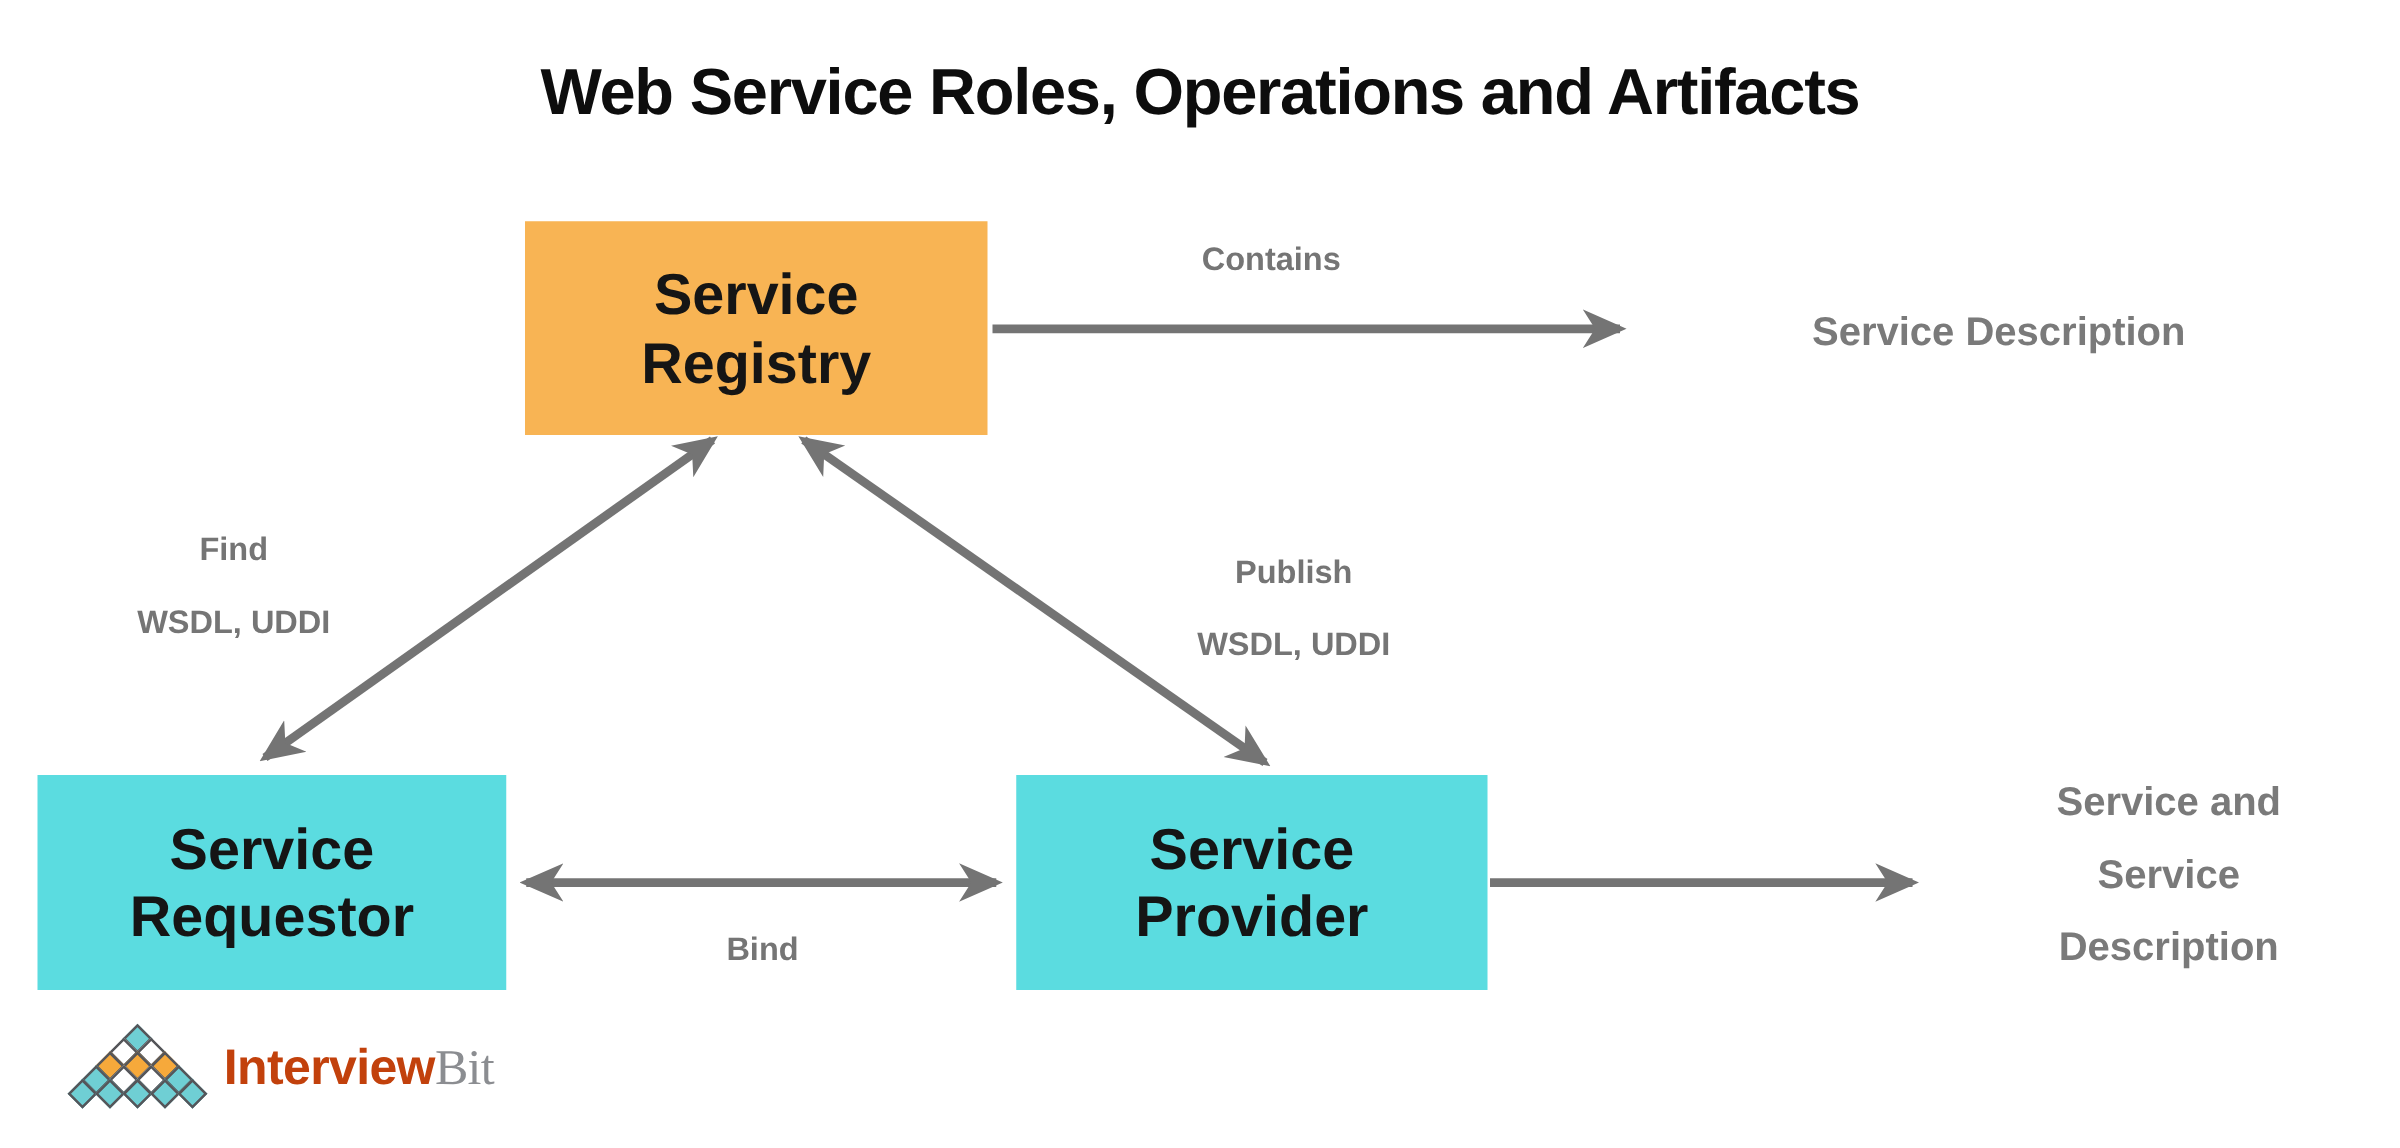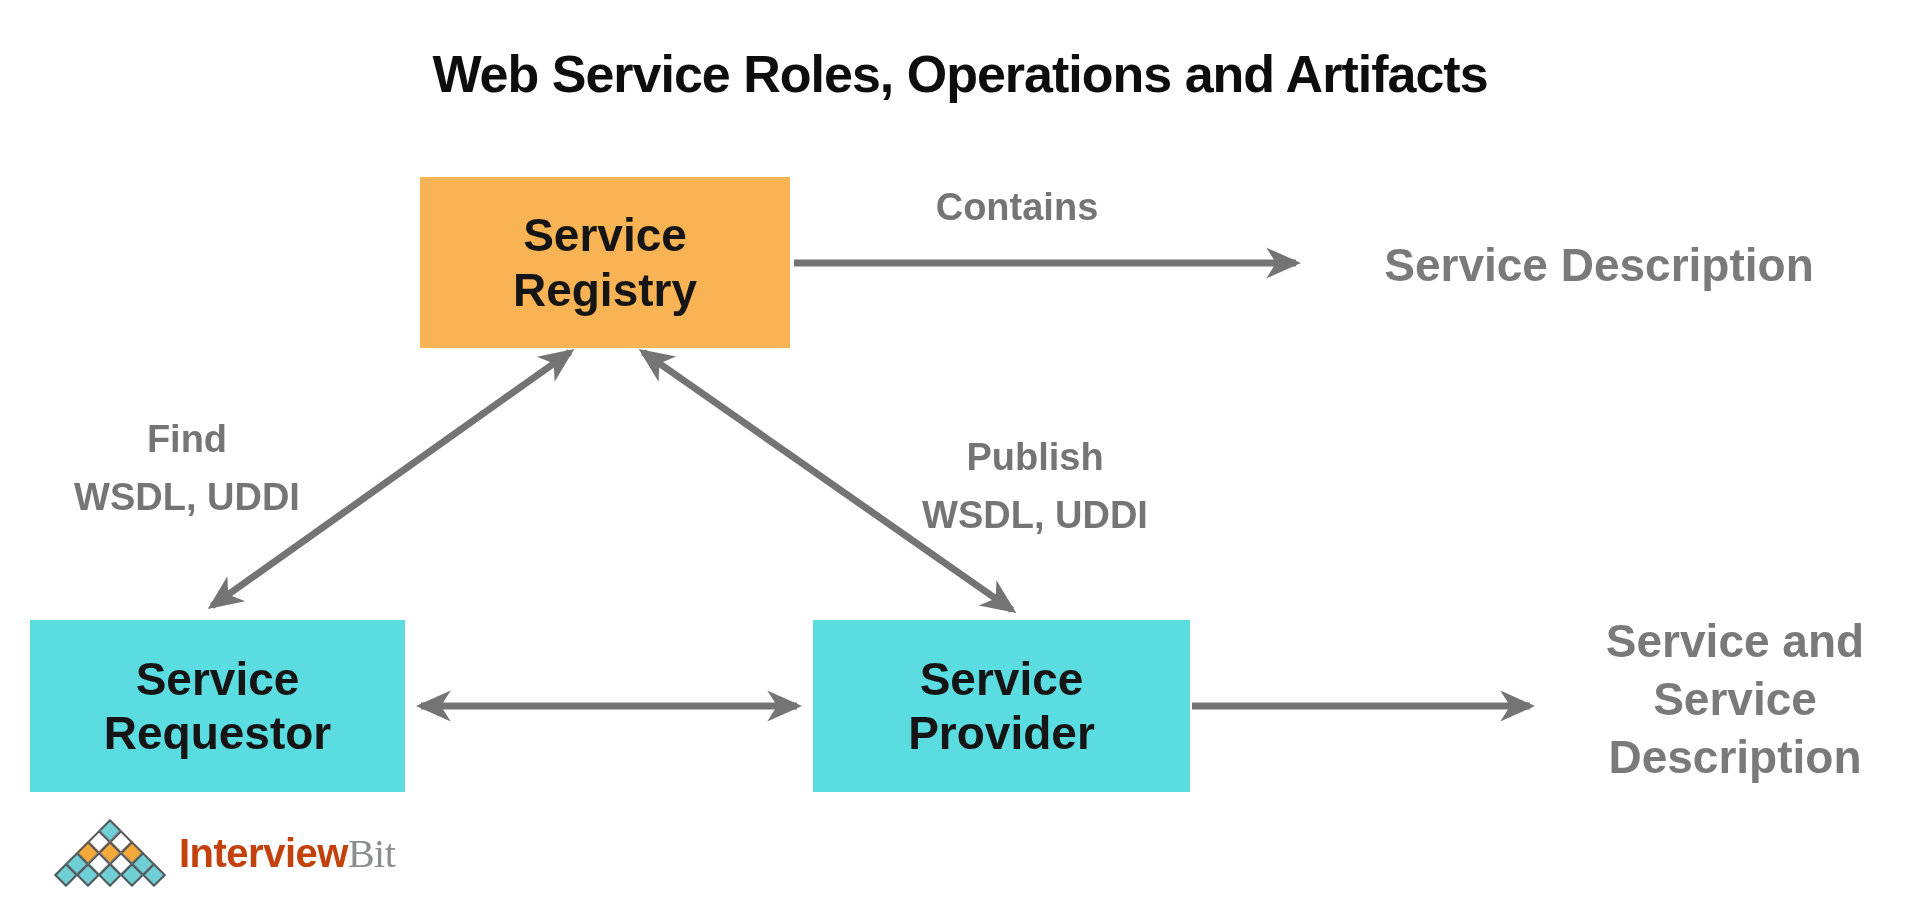--- a/index.html
+++ b/index.html
@@ -22,30 +22,30 @@
     color:#151515; white-space:pre-line;
   }
   .node-orange { background:#F8B454; }
   .node-cyan  { background:#5BDCE0; }
   #node-registry  { left:420px; top:177px; width:370px; height:171px; }
   #node-requestor { left:30px;  top:620px; width:375px; height:172px; }
   #node-provider  { left:813px; top:620px; width:377px; height:172px; }
 
   .edge-label {
     position:absolute; text-align:center; color:#757575;
-    font-weight:bold; font-size:38px; line-height:58px; white-space:pre-line;
+    font-weight:bold; font-size:26px; line-height:58px; white-space:pre-line;
   }
   #label-contains { left:867px; top:178px; width:300px; }
   #label-find     { left:37px;  top:410px; width:300px; }
   #label-publish  { left:885px; top:428px; width:300px; }
   #label-bind     { left:510px; top:730px; width:200px; }
 
   .artifact {
     position:absolute; text-align:center; color:#7a7a7a;
-    font-weight:bold; font-size:46px; line-height:58px; white-space:pre-line;
+    font-weight:bold; font-size:32px; line-height:58px; white-space:pre-line;
   }
   #artifact-sd   { left:1334px; top:236px; width:530px; }
   #artifact-sasd { left:1580px; top:612px; width:310px; }
 
   
   #logo { position:absolute; left:55px; top:820px; display:flex; align-items:center; }
   #pyramid { width:110px; }
   .logo-row { display:flex; justify-content:center; }
   .logo-row + .logo-row { margin-top:-11px; }
   .dm { display:block; width:22px; height:22px; position:relative; }
@@ -91,20 +91,21 @@
 Provider</div>
 
   <div id="label-contains" class="edge-label">Contains</div>
 
   <div id="label-find" class="edge-label">Find
 WSDL, UDDI</div>
 
   <div id="label-publish" class="edge-label">Publish
 WSDL, UDDI</div>
 
+  <div id="label-bind" class="edge-label">Bind</div>
 
   <div id="artifact-sd" class="artifact">Service Description</div>
 
   <div id="artifact-sasd" class="artifact">Service and
 Service
 Description</div>
 
   <div id="logo">
     <div id="pyramid">
         <div class="logo-row">

